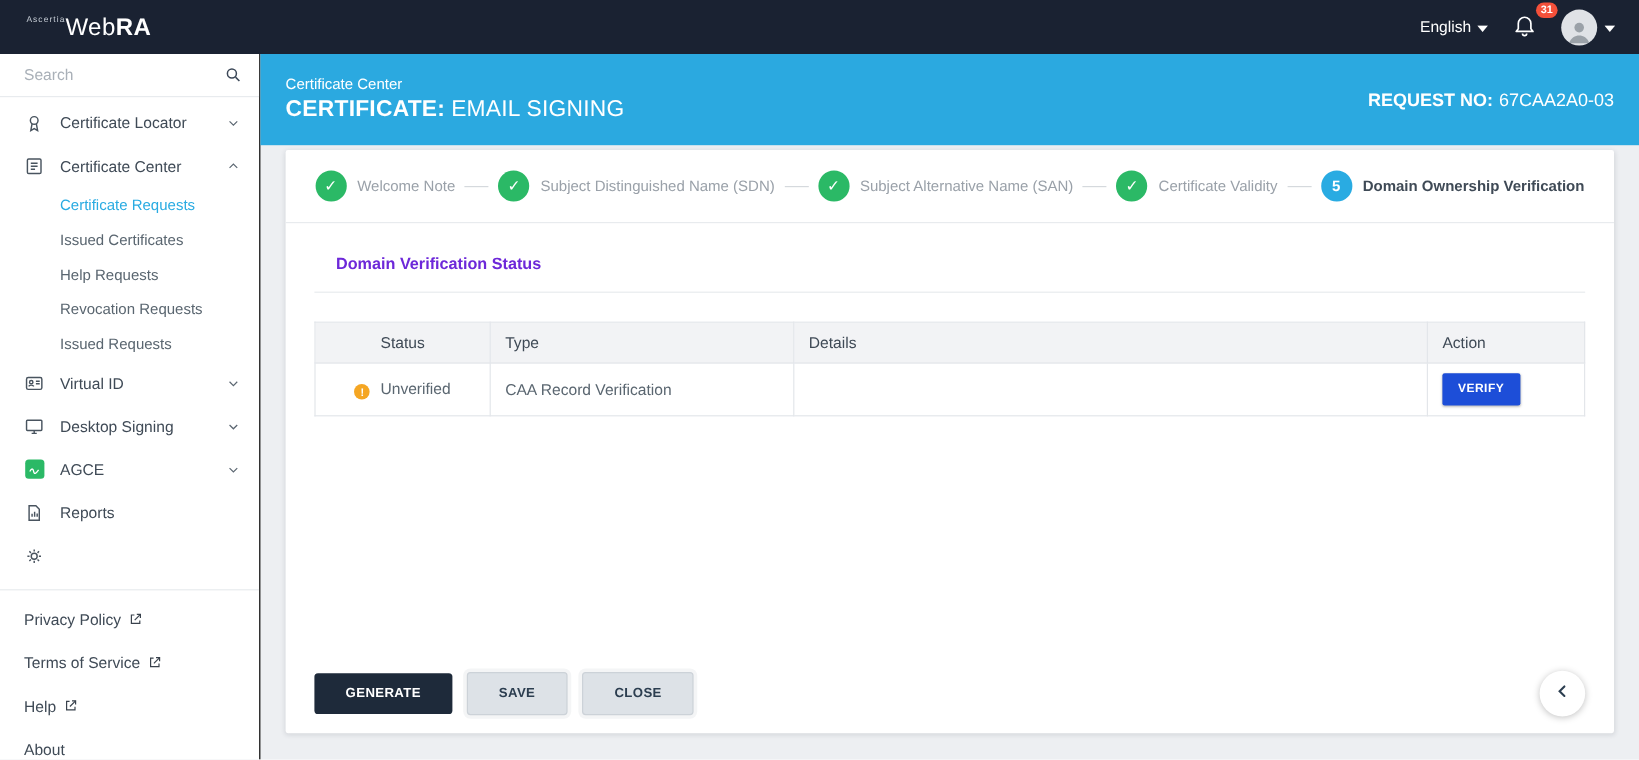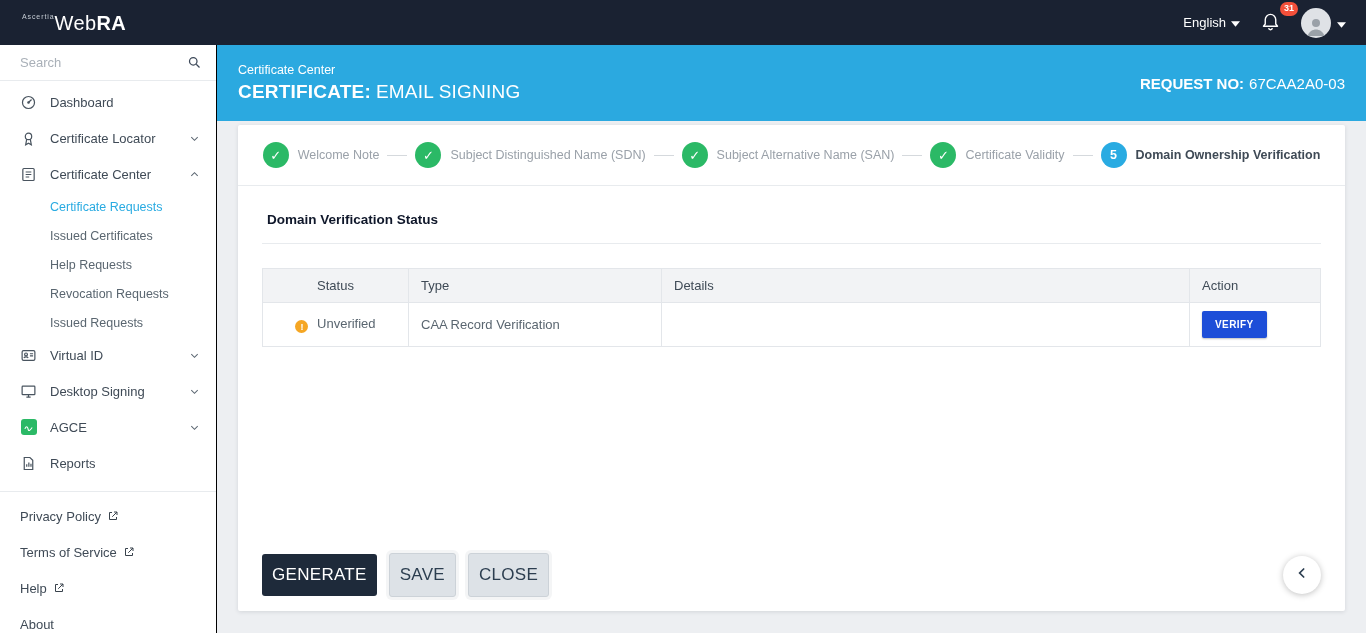--- a/index.html
+++ b/index.html
@@ -57,34 +57,34 @@
   .step{display:flex;align-items:center;flex:none}
   .scircle{width:26px;height:26px;border-radius:50%;color:#fff;display:flex;align-items:center;justify-content:center;font-size:13px;flex:none;margin-right:9px}
   .step.done .scircle{background:#2bb966}
   .step.active .scircle{background:#29abe2;font-weight:700;font-size:12.5px}
   .slabel{font-size:12.5px;color:#9aa1a9;white-space:nowrap}
   .step.active .slabel{color:#3f4a56;font-weight:700}
   .connector{width:20px;height:1px;background:#d5d9dd;margin:0 8px;flex:none}
 
   
   .card-body{padding:0 24px;flex:1;min-height:0}
-  .section-title{font-size:13.5px;font-weight:700;color:#0f172a;margin:26px 5px 0}
+  .section-title{font-size:13.5px;font-weight:700;color:#6d28d9;margin:26px 18px 0}
   .title-divider{border:0;border-top:1px solid #e8ebee;margin:16px 0 24px}
   table.dv{width:100%;border-collapse:collapse;font-size:13px}
   .dv th{background:#f2f3f5;border:1px solid #e3e6ea;padding:9px 12px;text-align:left;font-weight:400;color:#3f4a56}
   .dv th.c{text-align:center}
   .dv td{border:1px solid #e3e6ea;padding:8px 12px;color:#5a6670;height:40px}
   .col-status{width:146px}.col-type{width:253px}.col-action{width:131px}
   .cell-status{text-align:center}
   .warn-ic{display:inline-flex;width:13px;height:13px;border-radius:50%;background:#f5a623;color:#fff;font-size:9px;font-weight:700;align-items:center;justify-content:center;margin-right:5px;vertical-align:-2px}
   .btn-verify{background:#1d4ed8;color:#fff;border:0;border-radius:2px;font-size:10px;font-weight:700;letter-spacing:.4px;padding:8px 13px;cursor:pointer;font-family:inherit;box-shadow:0 1px 2px rgba(0,0,0,.25)}
 
   
   .card-footer{display:flex;align-items:center;padding:0 24px 14px;gap:12px;flex:none}
-  .btn{border:0;border-radius:3px;font-size:17px;font-weight:400;letter-spacing:.3px;padding:11px 10px;cursor:pointer;font-family:inherit}
+  .btn{border:0;border-radius:3px;font-size:11px;font-weight:700;letter-spacing:.3px;padding:11px 26px;cursor:pointer;font-family:inherit}
   .btn-dark{background:#1e2a3a;color:#fff}
   .btn-light{background:#dde2e7;color:#2c3e50;border:1px solid #ccd2d8;box-shadow:0 0 0 3px rgba(120,130,140,.08)}
   .back-circle{margin-left:auto;width:38px;height:38px;border-radius:50%;background:#fff;box-shadow:0 1px 6px rgba(0,0,0,.25);display:flex;align-items:center;justify-content:center;cursor:pointer}
 </style>
 </head>
 <body>
 
 <header class="topbar">
   <div class="brand">
     <span class="brand-small">Ascertia</span>
@@ -124,30 +124,20 @@
       <input type="text" placeholder="Search" style="">
       <span class="search-icon">
         <svg viewBox="0 0 24 24" width="15" height="15" fill="none" stroke="#3c4858" stroke-width="2">
             <circle cx="10" cy="10" r="6"></circle>
             <path d="M14.8 14.8L20 20"></path>
           </svg>
       </span>
     </div>
 
     <nav class="menu">
-      <div class="item">
-        <span class="mi">
-            <svg viewBox="0 0 24 24" width="17" height="17" fill="none" stroke="currentColor" stroke-width="1.7">
-              <circle cx="12" cy="12" r="8.5"></circle>
-              <path d="M12 12l4.3-4.3"></path>
-              <circle cx="12" cy="12" r="1" fill="currentColor"></circle>
-            </svg>
-          </span>
-        <span>Dashboard</span>
-      </div>
 
       <div class="item">
         <span class="mi">
             <svg viewBox="0 0 24 24" width="17" height="17" fill="none" stroke="currentColor" stroke-width="1.7">
               <circle cx="12" cy="9" r="4.5"></circle>
               <path d="M9.5 12.8L8 21l4-2.4L16 21l-1.5-8.2"></path>
             </svg>
           </span>
         <span>Certificate Locator</span>
         <span class="chev">

